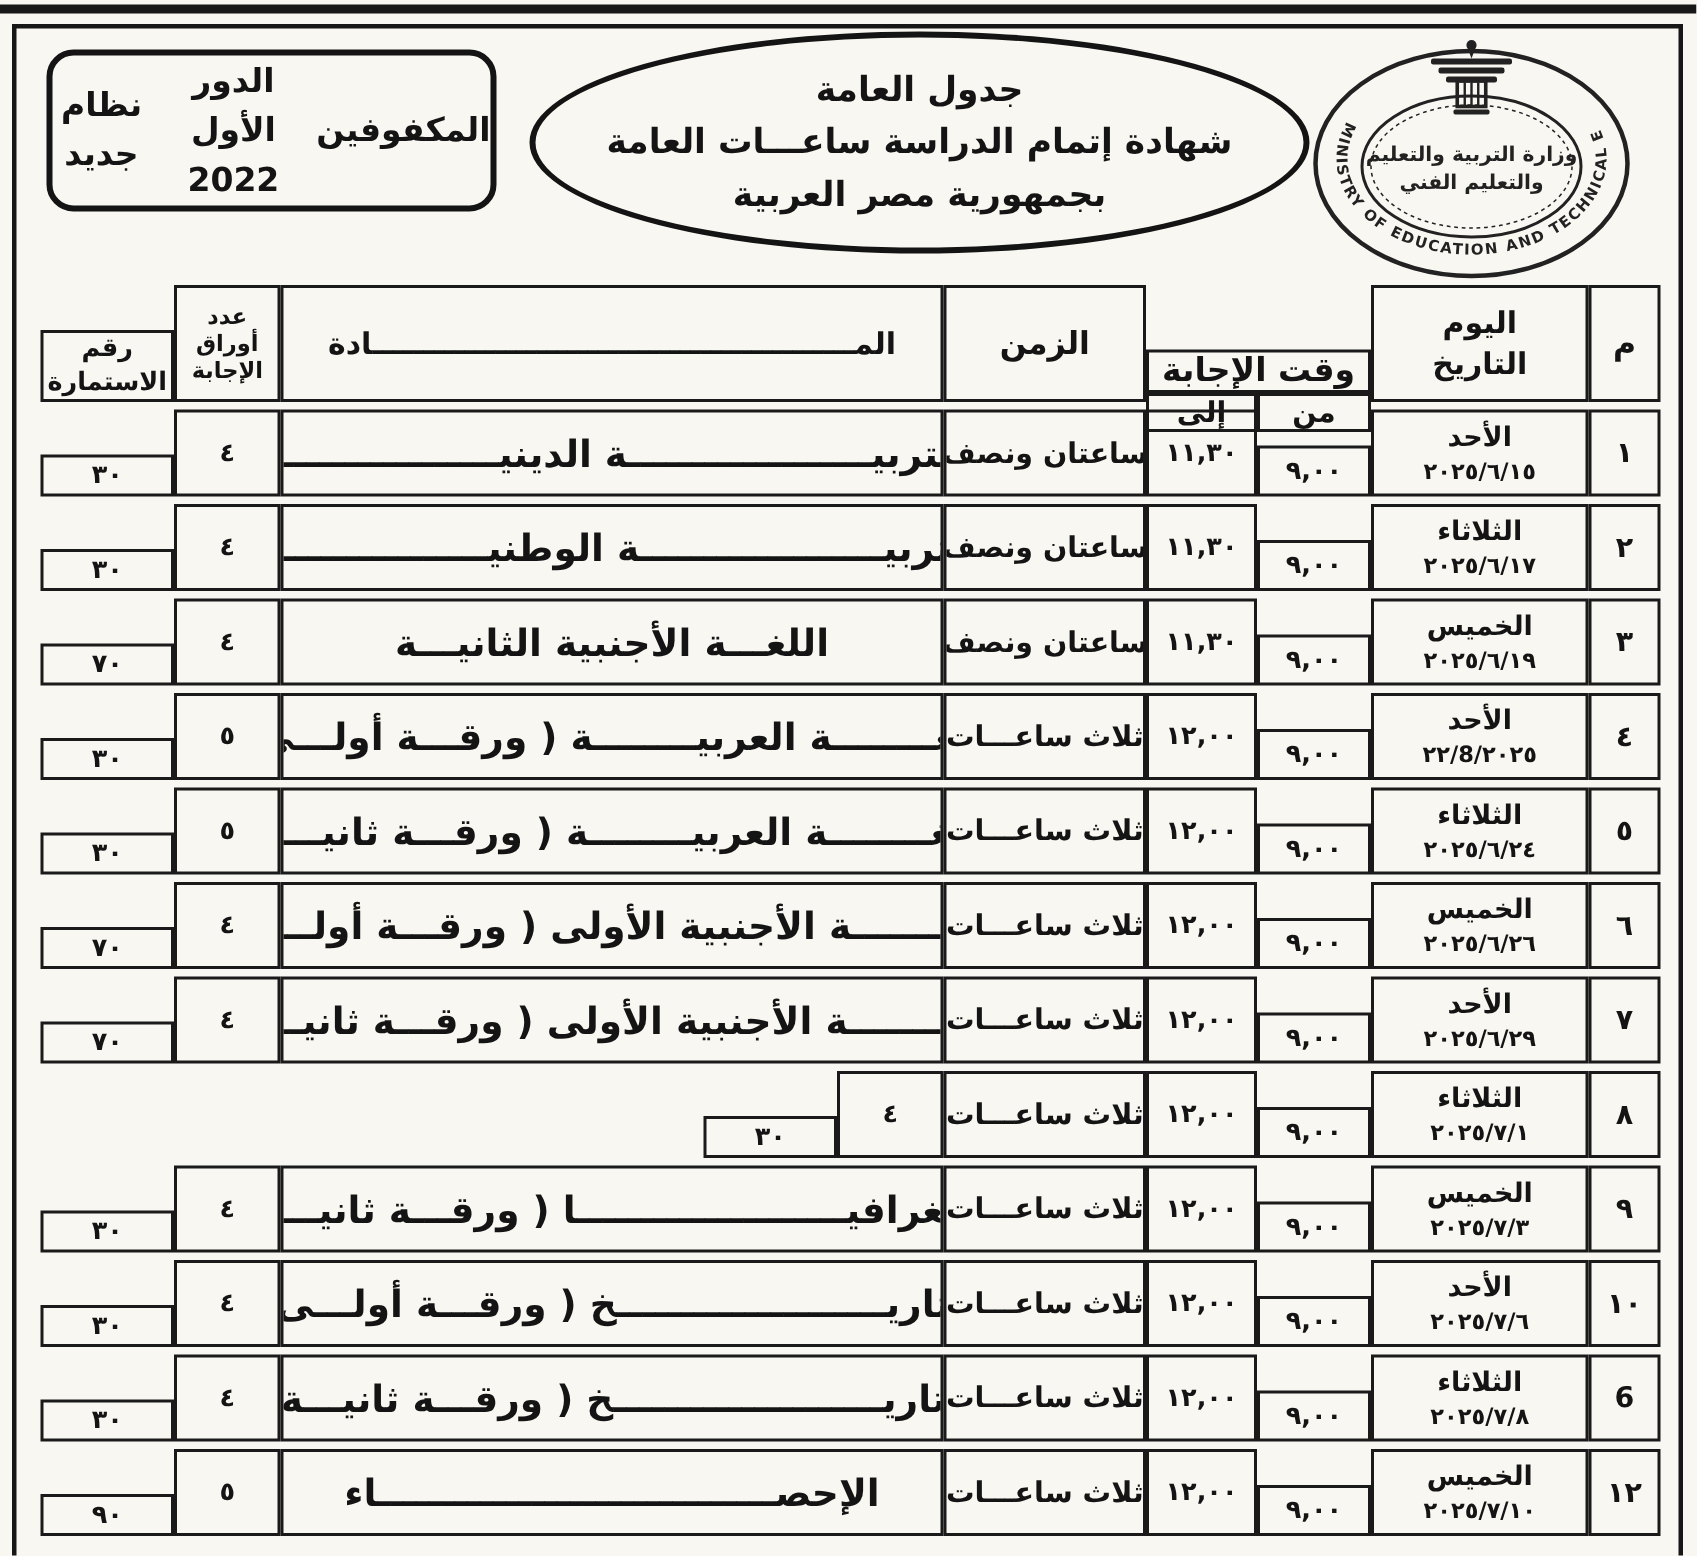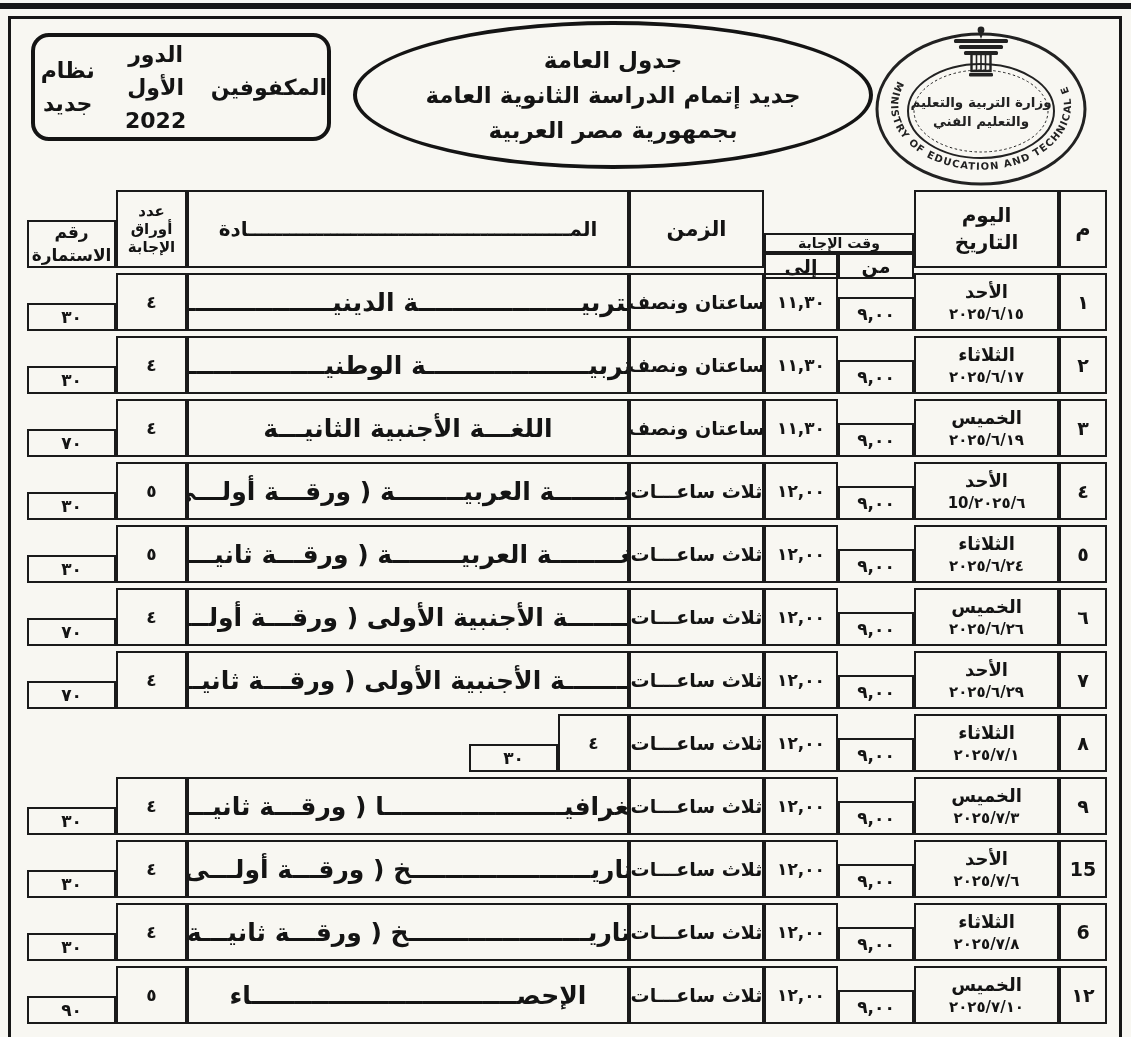--- a/index.html
+++ b/index.html
@@ -55,21 +55,21 @@
   .h-daydate div { font-size:20px; line-height:27px; }
   .h-sheets div { font-size:15px; line-height:18px; }
   .h-form div { font-size:17px; line-height:23px; }
   .h-subj { font-size:20px; }
   .h-dur  { font-size:21px; }
   .h-num  { font-size:21px; }
   .c-time { width:150px; flex-shrink:0; display:flex; flex-direction:column; }
   .time-top {
     height:33px; border:2.5px solid #1a1a1a;
     display:flex; align-items:center; justify-content:center;
-    font-weight:bold; font-size:14px;margin-top:43px;
+    font-weight:bold; font-size:22px;margin-top:43px;
   }
   .time-bottom { flex:1; display:flex; }
   .time-bottom .th { font-size:19px; }
   .h-from { width:76px; } .h-to { width:74px; }
   .day-line  { font-size:18px; line-height:25px; font-weight:bold; }
   .date-line { font-size:15px; line-height:21px; font-weight:bold; }
 </style>
 </head>
 <body>
 
@@ -78,21 +78,21 @@
 <div class="outer">
 
   <div class="badge">
     <div>المكفوفين</div>
     <div>الدور الأول 2022</div>
     <div>نظام جديد</div>
   </div>
 
   <div class="oval">
     <div>جدول العامة</div>
-    <div>جديد إتمام الدراسة الثانوية العامة</div>
+    <div>شهادة إتمام الدراسة ساعـــات العامة</div>
     <div>بجمهورية مصر العربية</div>
   </div>
 
   <div class="seal">
     <svg viewBox="0 0 220 165" width="220" height="165">
       <ellipse cx="110" cy="84" rx="104" ry="75" fill="none" stroke="#222" stroke-width="3"></ellipse>
       <ellipse cx="110" cy="86" rx="73" ry="47" fill="none" stroke="#222" stroke-width="2"></ellipse>
       <ellipse cx="110" cy="86" rx="67" ry="41" fill="none" stroke="#222" stroke-width="1" stroke-dasharray="2.5 2.5"></ellipse>
       <path id="sealTextPath" d="M 27,56 A 90,64 0 1 0 193,56" fill="none"></path>
       <text font-size="10" font-weight="bold" fill="#222" letter-spacing="1.2">
@@ -184,21 +184,21 @@
         <div class="td c-dur">ساعتان ونصف</div>
         <div class="td c-subj">اللغـــة الأجنبية الثانيـــة</div>
         <div class="td c-sheets">٤</div>
         <div class="td c-form">٧٠</div>
       </div>
 
       <div class="tr">
         <div class="td c-num">٤</div>
         <div class="td c-day">
           <div class="day-line">الأحد</div>
-          <div class="date-line">٢٠٢٥/٦/10</div>
+          <div class="date-line">٢٠٢٥/8/٢٢</div>
         </div>
         <div class="td c-from">٩,٠٠</div>
         <div class="td c-to">١٢,٠٠</div>
         <div class="td c-dur">ثلاث ساعـــات</div>
         <div class="td c-subj">اللغــــــــة العربيــــــــة ( ورقـــة أولـــى )</div>
         <div class="td c-sheets">٥</div>
         <div class="td c-form">٣٠</div>
       </div>
 
       <div class="tr">
@@ -264,21 +264,21 @@
         </div>
         <div class="td c-from">٩,٠٠</div>
         <div class="td c-to">١٢,٠٠</div>
         <div class="td c-dur">ثلاث ساعـــات</div>
         <div class="td c-subj">الجغرافيـــــــــــــــــــــا ( ورقـــة ثانيـــة )</div>
         <div class="td c-sheets">٤</div>
         <div class="td c-form">٣٠</div>
       </div>
 
       <div class="tr">
-        <div class="td c-num">15</div>
+        <div class="td c-num">١٠</div>
         <div class="td c-day">
           <div class="day-line">الأحد</div>
           <div class="date-line">٢٠٢٥/٧/٦</div>
         </div>
         <div class="td c-from">٩,٠٠</div>
         <div class="td c-to">١٢,٠٠</div>
         <div class="td c-dur">ثلاث ساعـــات</div>
         <div class="td c-subj">التاريـــــــــــــــــــــخ ( ورقـــة أولـــى )</div>
         <div class="td c-sheets">٤</div>
         <div class="td c-form">٣٠</div>

